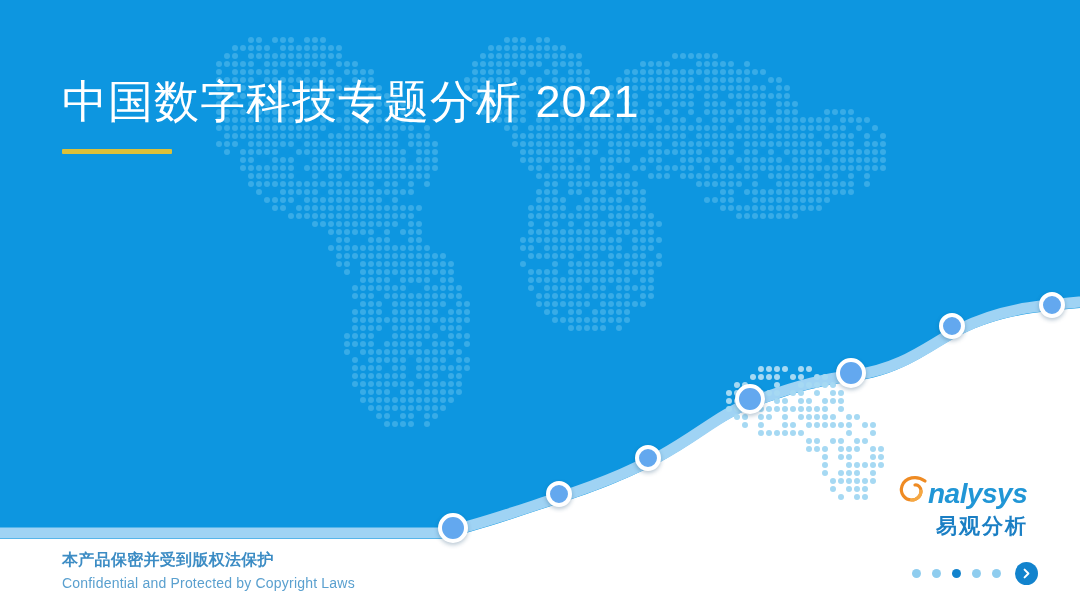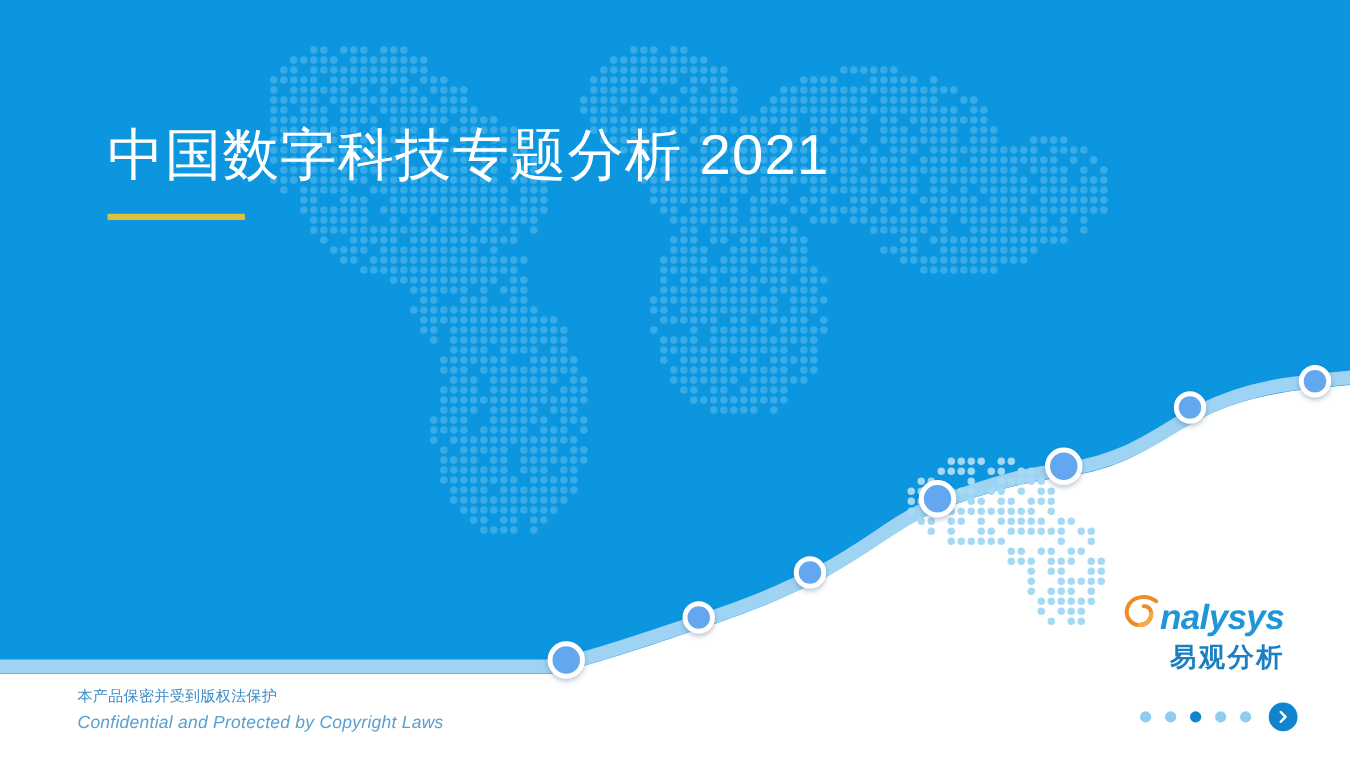--- a/index.html
+++ b/index.html
@@ -61,22 +61,21 @@
     width: 30px;
     height: 30px;
     margin-left: -15px;
     margin-top: -15px;
   }
 
   
   .title-block {
     position: absolute;
     left: 62px;
-    top: 96px;
-    margin-left: 24px;
+    top: 74px;
   }
   .title {
     color: #ffffff;
     font-size: 45px;
     font-weight: 300;
     letter-spacing: 1px;
     line-height: 1.25;
     white-space: nowrap;
   }
   .title-rule {
@@ -89,29 +88,28 @@
 
   
   .footer {
     position: absolute;
     left: 62px;
     top: 548px;
     line-height: 1.55;
   }
   .footer-cn {
     color: #3c8cc4;
-    font-size: 12px;
-    font-weight: normal;
+    font-size: 16px;
+    font-weight: bold;
     letter-spacing: 0.3px;
   }
   .footer-en {
     color: #5aa0cf;
     font-size: 14px;
     letter-spacing: 0.2px;
-    font-style: italic;
   }
 
   
   .logo {
     position: absolute;
     left: 898px;
     top: 476px;
     width: 130px;
     text-align: center;
   }

